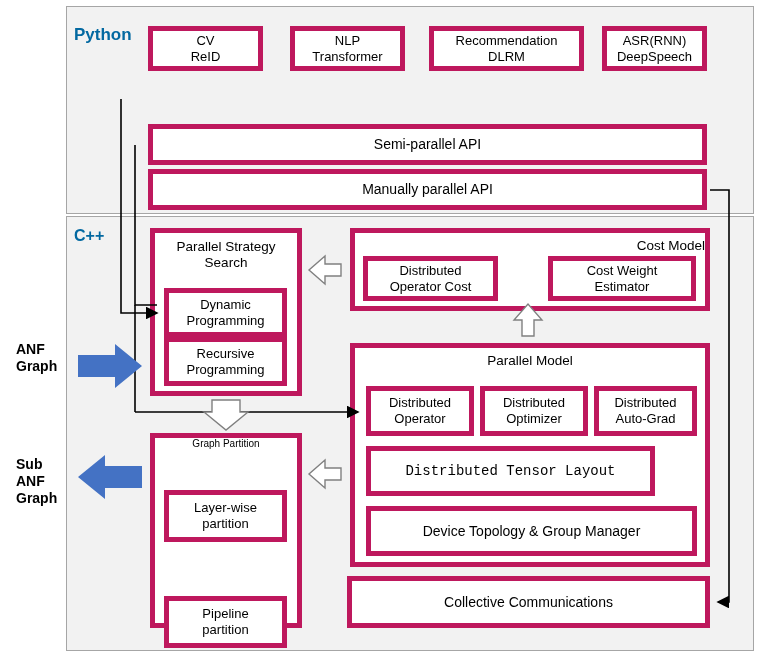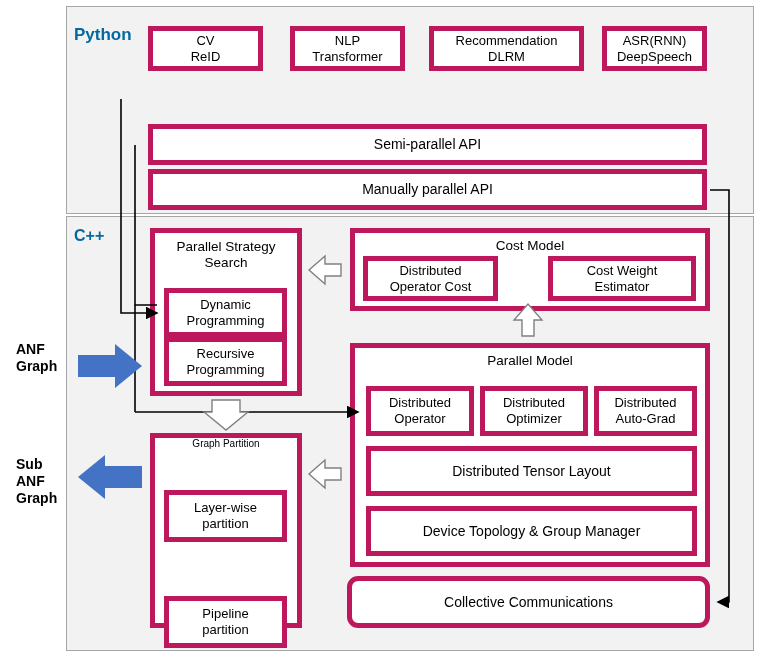--- a/index.html
+++ b/index.html
@@ -65,39 +65,39 @@
     position:absolute;left:0;top:6px;width:100%;
     text-align:center;font-size:13.5px;line-height:1.2;
   }
   #pss-dp{left:164px;top:276px;width:123px;height:49px;margin-top:12px;}
   #pss-rp{left:164px;top:337px;width:123px;height:49px;}
 
   
   #cost-model{left:350px;top:228px;width:360px;height:83px;}
   #cost-model .group-title{
     position:absolute;left:0;top:5px;width:100%;
-    text-align:center;font-size:13.5px;
+    text-align:right;font-size:13.5px;
   }
   #dist-op-cost{left:363px;top:256px;width:135px;height:45px;}
   #cost-weight{left:548px;top:256px;width:148px;height:45px;}
 
   
   #parallel-model{left:350px;top:343px;width:360px;height:224px;}
   #parallel-model .group-title{
     position:absolute;left:0;top:5px;width:100%;
     text-align:center;font-size:13.5px;
   }
   #pm-dist-operator{left:366px;top:386px;width:108px;height:50px;}
   #pm-dist-optimizer{left:480px;top:386px;width:108px;height:50px;}
   #pm-dist-autograd{left:594px;top:386px;width:103px;height:50px;}
-  #pm-tensor-layout{left:366px;top:446px;width:331px;height:50px;font-size:14px;}
+  #pm-tensor-layout{left:366px;top:446px;width:289px;height:50px;font-size:14px;font-family:Liberation Mono, monospace;}
   #pm-device-topology{left:366px;top:506px;width:331px;height:50px;font-size:14px;}
 
   
-  #collective{left:347px;top:576px;width:363px;height:52px;font-size:14px;border-radius:11px;}
+  #collective{left:347px;top:576px;width:363px;height:52px;font-size:14px;}
 
   
   #graph-partition{left:150px;top:433px;width:152px;height:195px;}
   #graph-partition .group-title{
     position:absolute;left:0;top:0;width:100%;
     text-align:center;font-size:10px;
   }
   #gp-layer{left:164px;top:490px;width:123px;height:52px;}
   #gp-pipe{left:164px;top:556px;width:123px;height:52px;margin-top:40px;}
 

